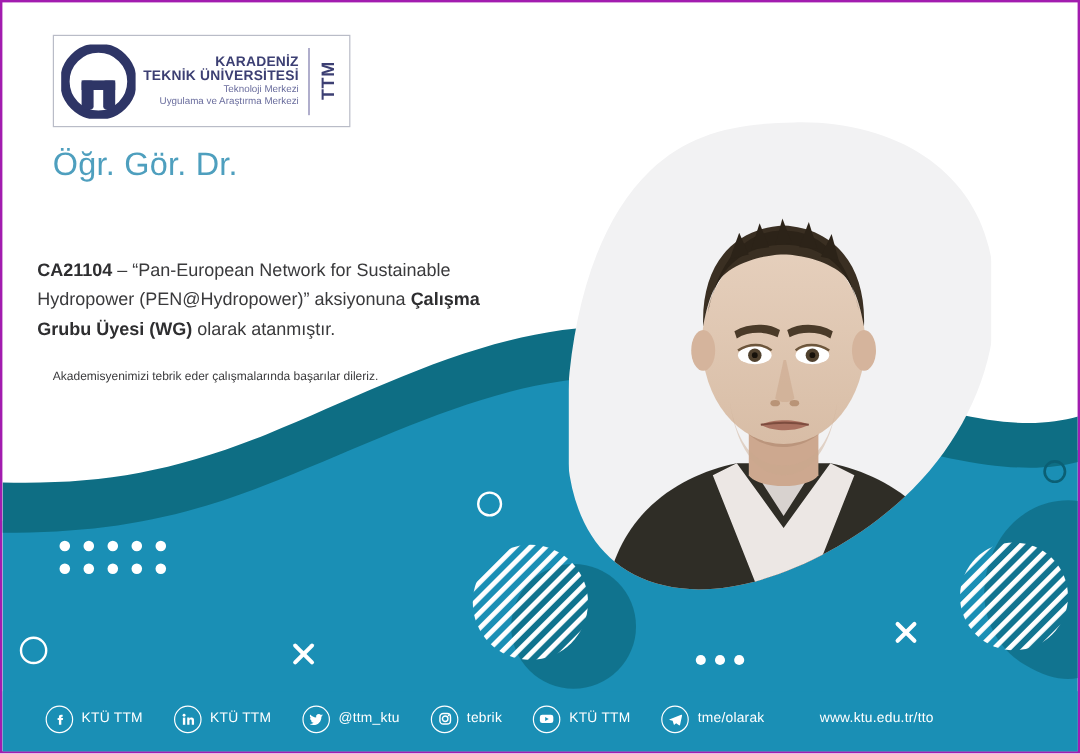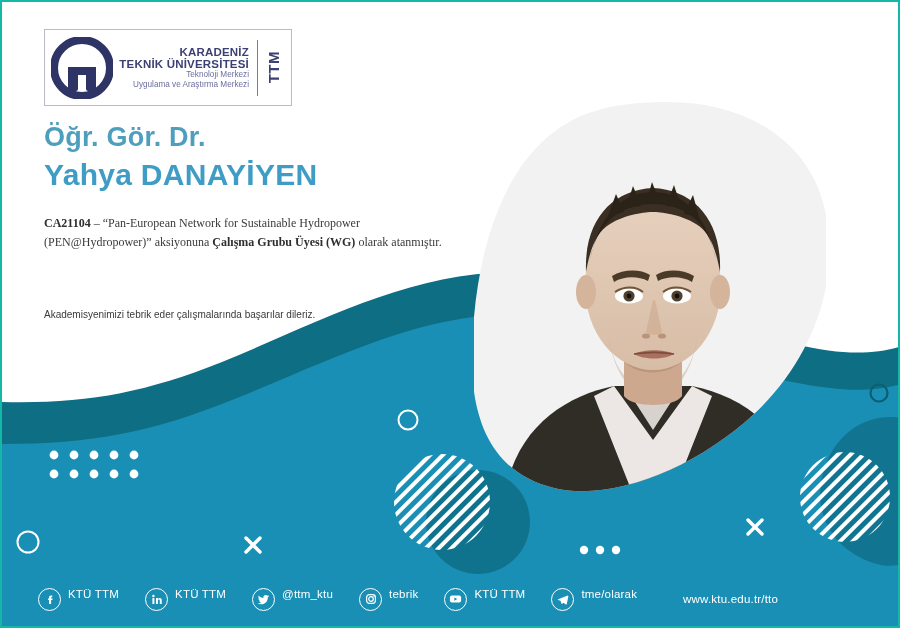--- a/index.html
+++ b/index.html
@@ -10,21 +10,21 @@
   body {
     font-family: "Liberation Sans", sans-serif;
   }
   #poster {
     position: relative;
     width: 900px;
     height: 628px;
     overflow: hidden;
     background: #ffffff;
     box-sizing: border-box;
-    border: 2px solid #14b8a6;
+    border: 2px solid #a21caf;
   }
   #bg-svg {
     position: absolute;
     left: 0; top: 0;
     width: 900px;
     height: 628px;
     display: block;
   }
 
   
@@ -93,43 +93,41 @@
     left: 42px;
     top: 120px;
     z-index: 6;
   }
   #title-pre {
     font-size: 27px;
     color: #4e9fbe;
     letter-spacing: 0.2px;
     line-height: 1.15;
     white-space: nowrap;
-    font-weight: bold;
   }
   #title-name {
     font-size: 30px;
     font-weight: bold;
     color: #3f9cc4;
     letter-spacing: 0.3px;
     line-height: 1.2;
     margin-top: 4px;
     white-space: nowrap;
   }
 
   
   #body-copy {
     position: absolute;
-    left: 42px;
+    left: 29px;
     top: 212px;
     width: 400px;
     z-index: 6;
     color: #3a3a3c;
-    font-size: 12px;
+    font-size: 15px;
     line-height: 1.62;
-    font-family: Liberation Serif, serif;
   }
   #body-copy .strong { font-weight: bold; color: #2e2e30; }
   #para-2 {
     position: absolute;
     left: 42px;
     top: 305px;
     width: 340px;
     z-index: 6;
     color: #3a3a3c;
     font-size: 10px;
@@ -154,21 +152,21 @@
     width: 900px;
     height: 54px;
     display: flex;
     align-items: center;
     z-index: 7;
     padding-left: 36px;
     box-sizing: border-box;
   }
   .social {
     display: flex;
-    align-items: flex-start;
+    align-items: center;
     margin-right: 26px;
     white-space: nowrap;
   }
   .social-ring {
     width: 21px;
     height: 21px;
     border: 1.4px solid #ffffff;
     border-radius: 50%;
     display: flex;
     align-items: center;
@@ -369,21 +367,20 @@
       <span class="logo-l3">Teknoloji Merkezi</span>
       <span class="logo-l4">Uygulama ve Araştırma Merkezi</span>
     </div>
 
     <div id="logo-divider"></div>
     <div id="logo-ttm">TTM</div>
   </div>
 
   <div id="headline">
     <div id="title-pre">Öğr. Gör. Dr.</div>
-    <div id="title-name">Yahya DANAYİYEN</div>
   </div>
 
   <div id="body-copy">
     <span class="strong">CA21104</span><span> – “Pan-European Network for Sustainable Hydropower (PEN@Hydropower)” aksiyonuna </span><span class="strong">Çalışma Grubu Üyesi (WG)</span><span> olarak atanmıştır.</span>
   </div>
 
   <div id="para-2">Akademisyenimizi tebrik eder çalışmalarında başarılar dileriz.</div>
 
   <div id="footer">
 

